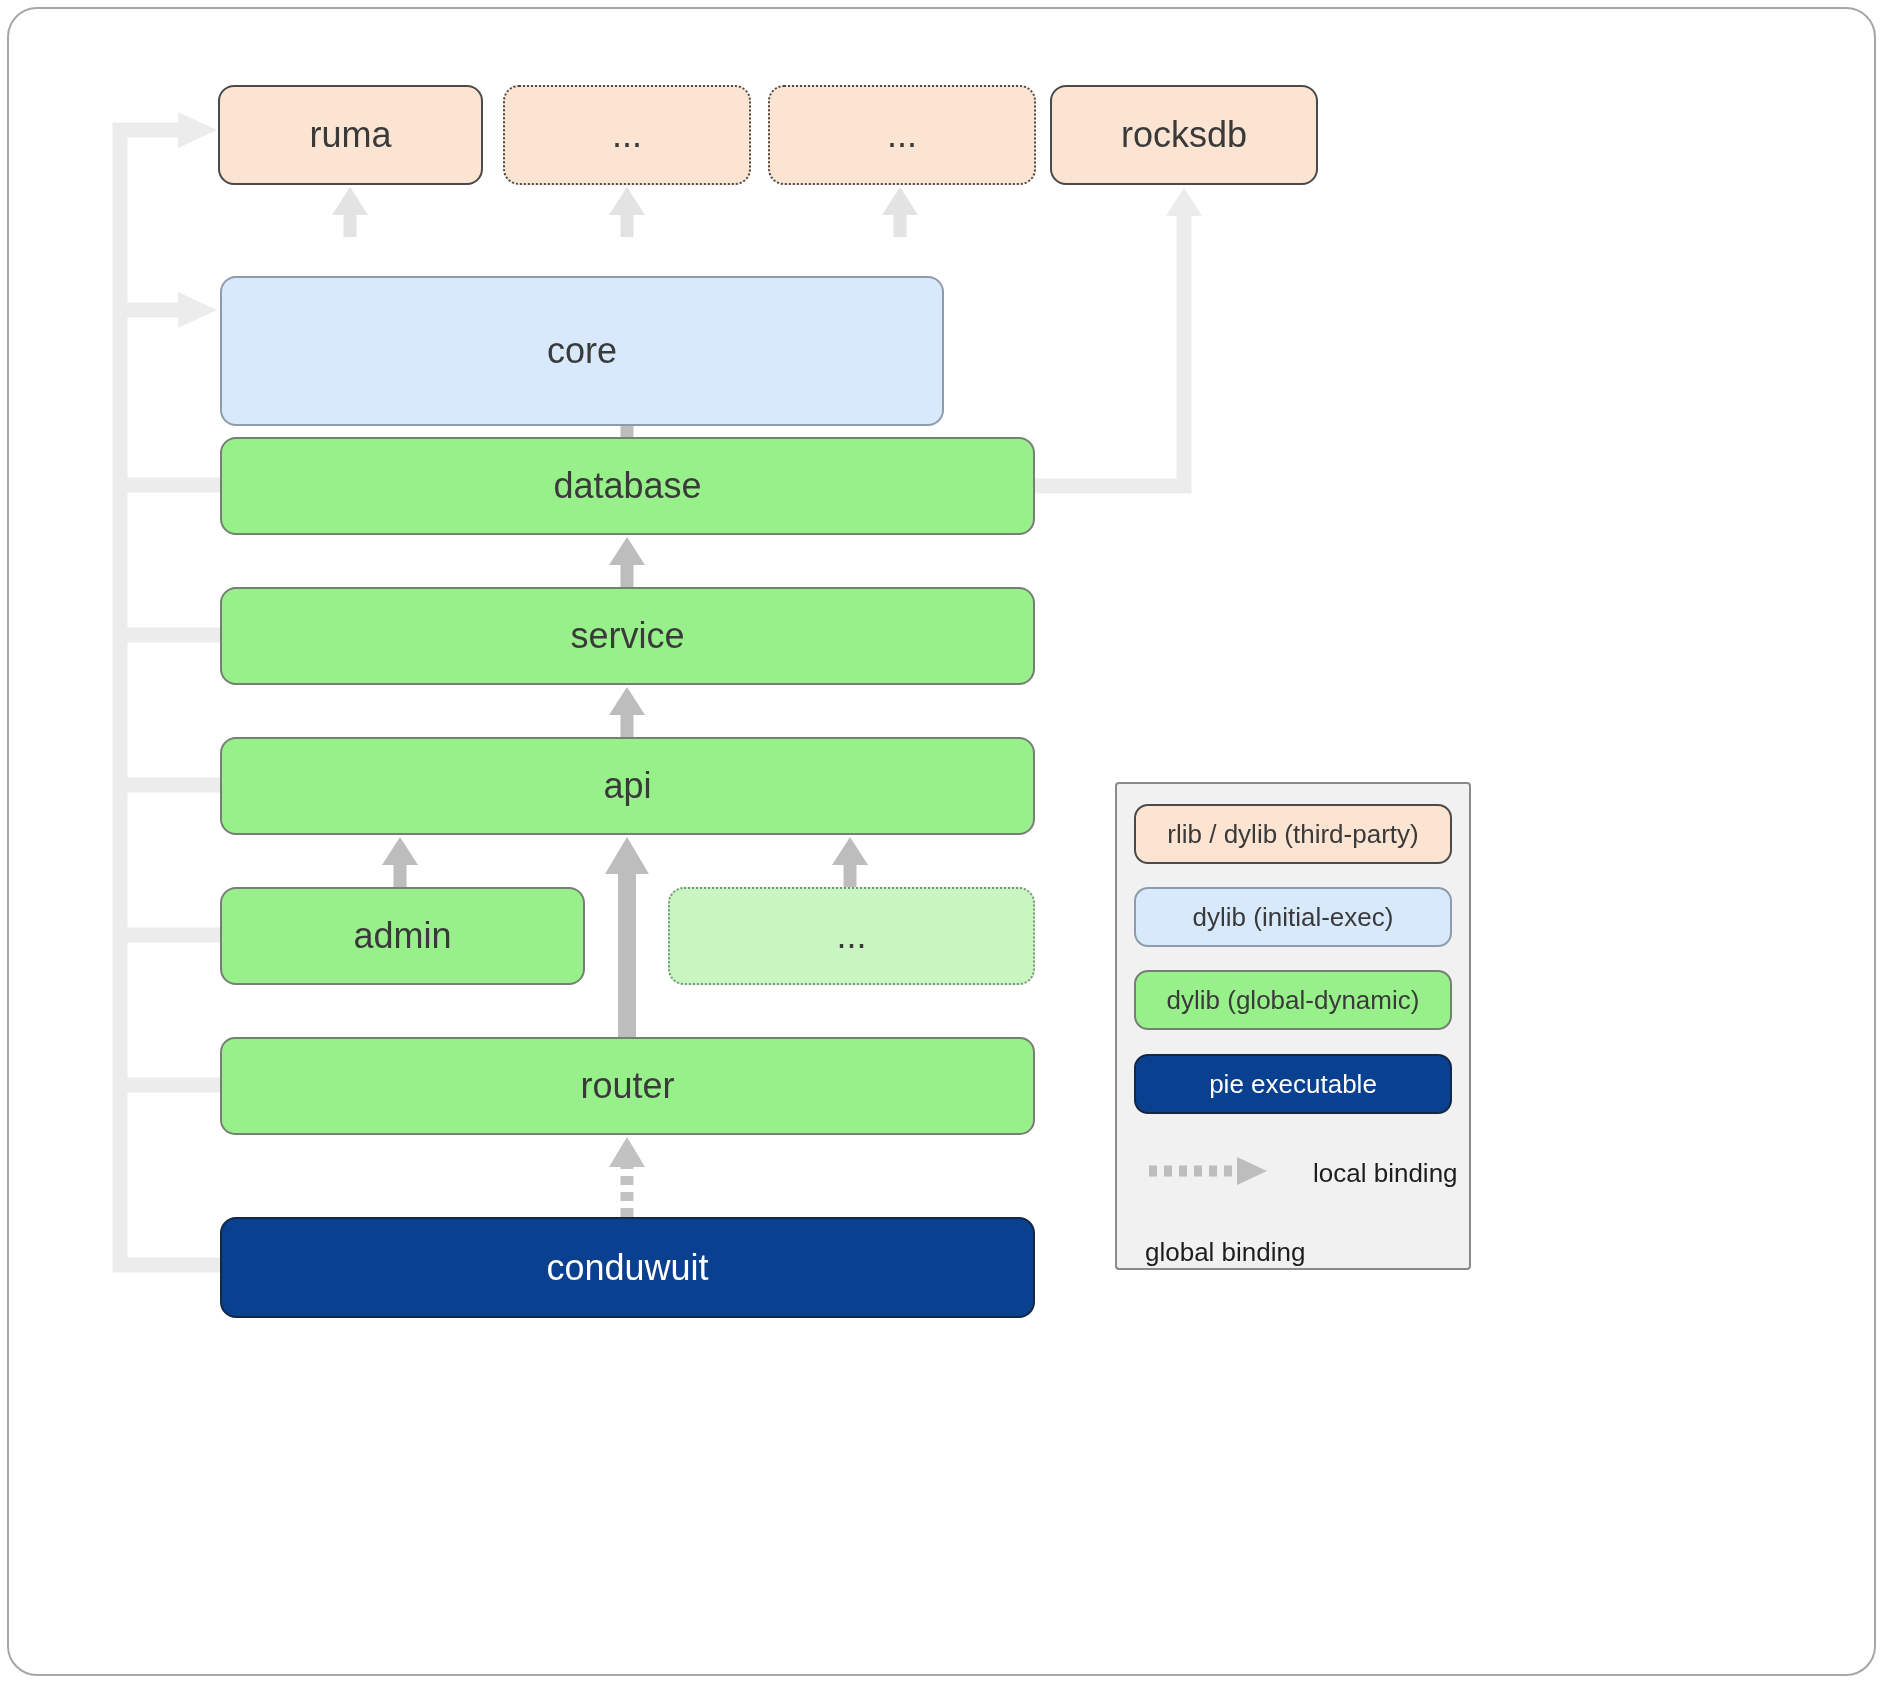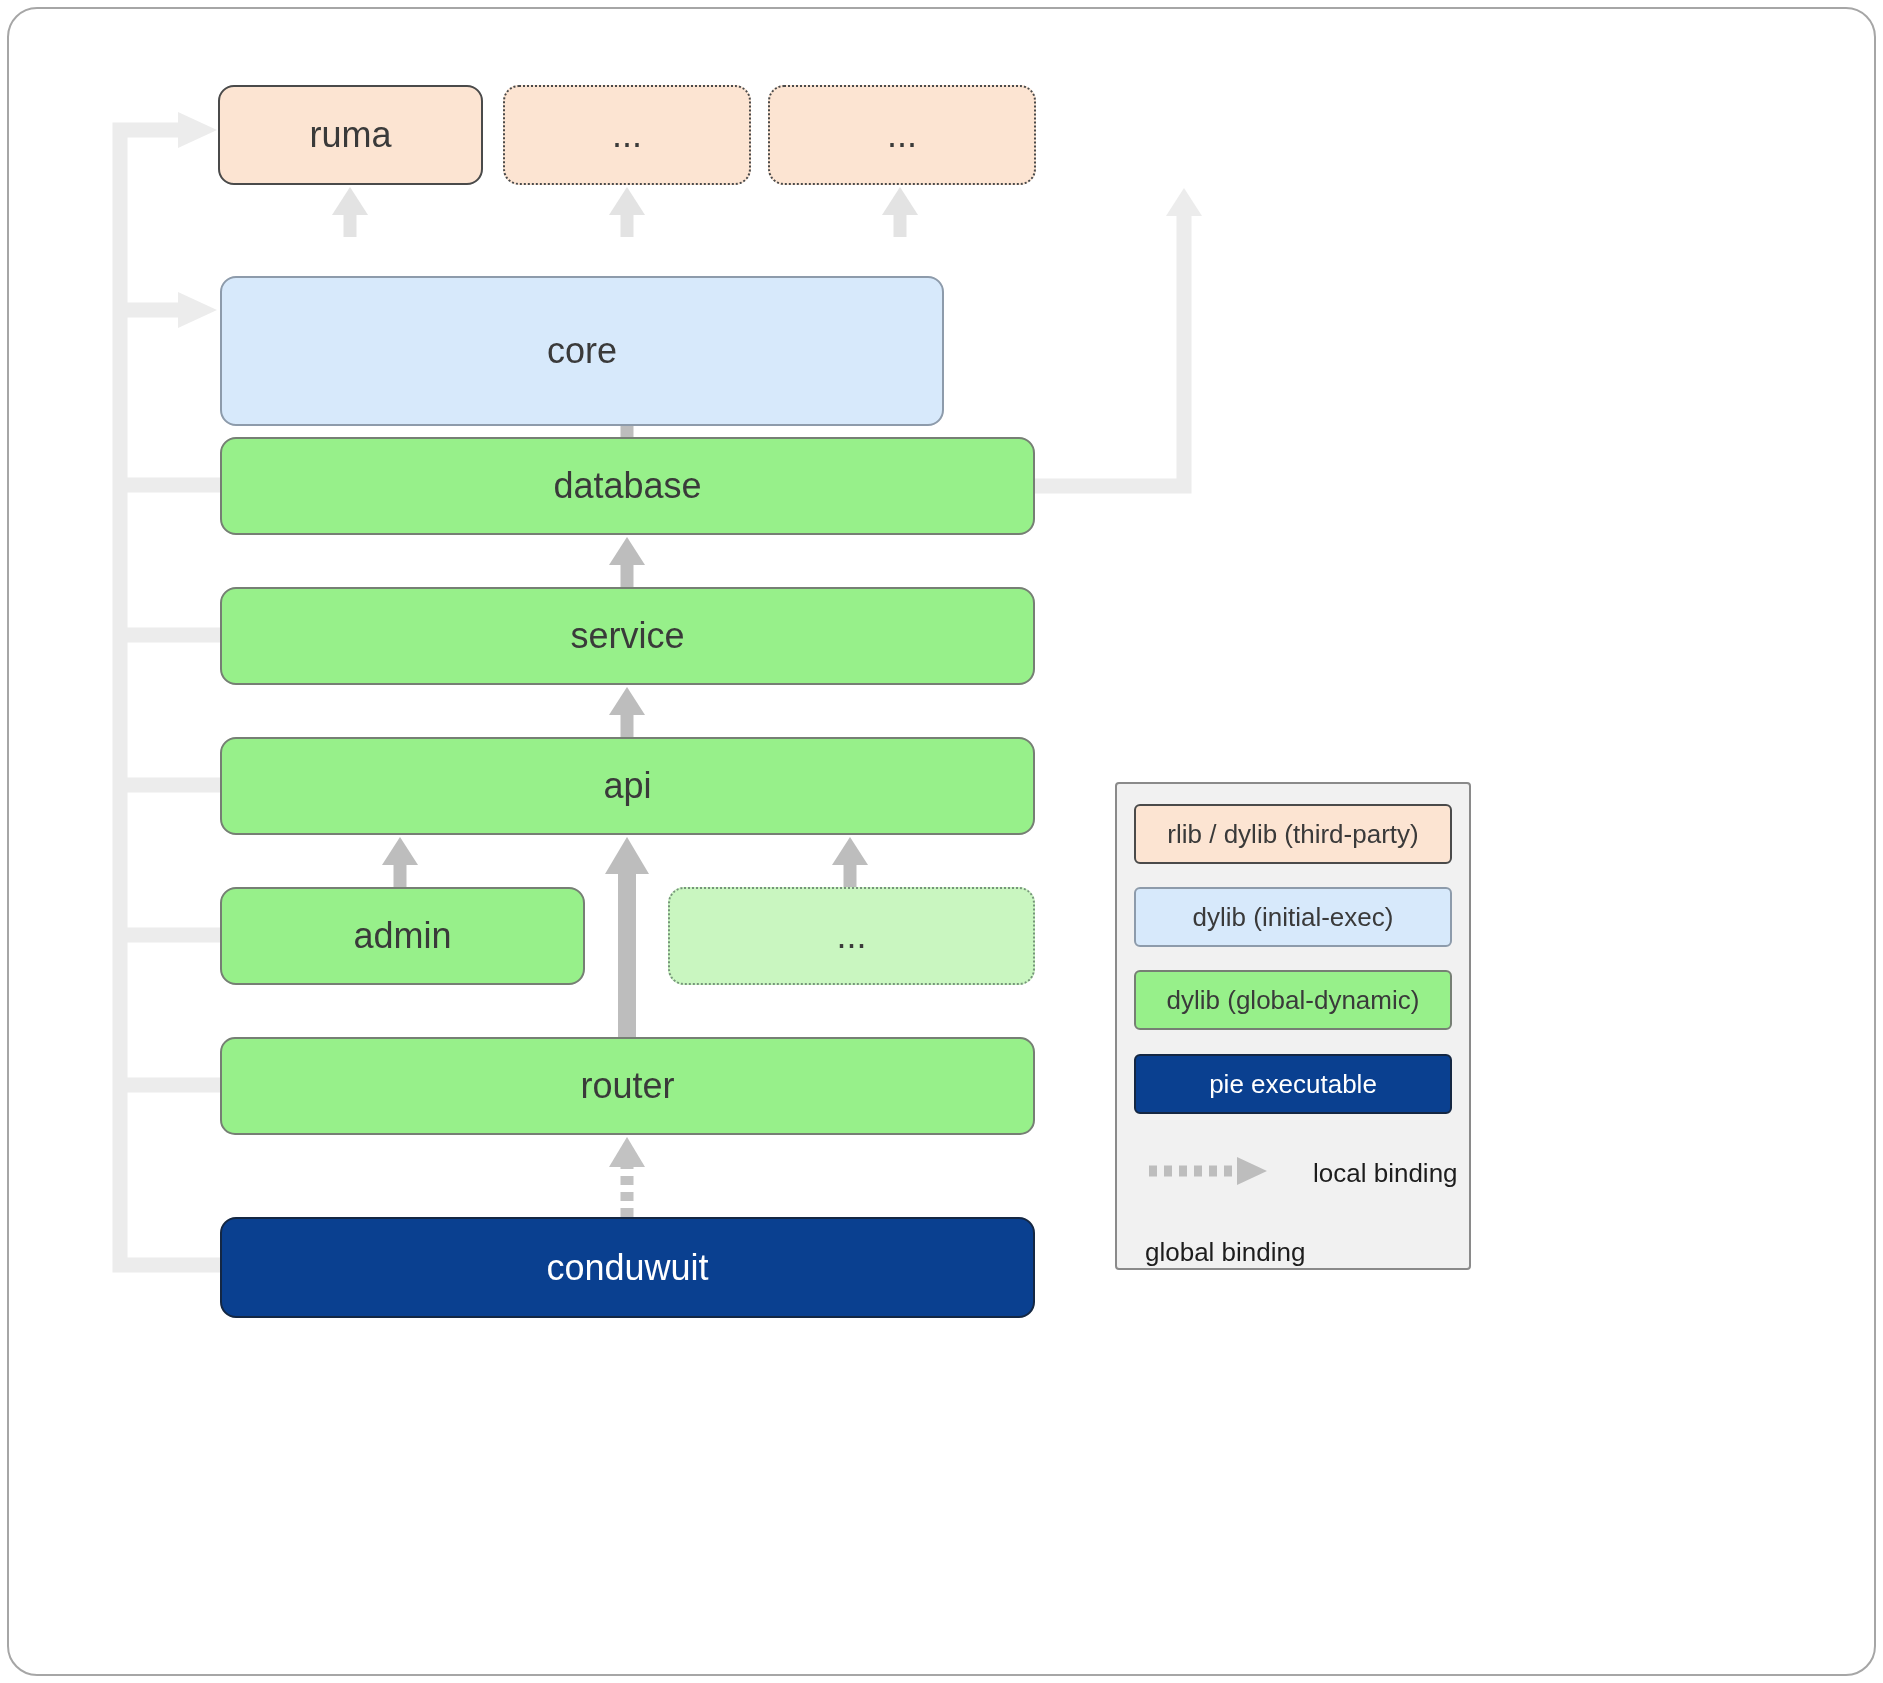--- a/index.html
+++ b/index.html
@@ -51,21 +51,21 @@
     position: absolute; left: 1115px; top: 782px;
     width: 356px; height: 488px;
     background: #f1f1f1;
     border: 2px solid #8a8a8a;
     border-radius: 4px;
     box-sizing: border-box;
   }
   .legend-item {
     position: absolute; left: 17px;
     width: 318px; height: 60px;
-    border-radius: 6px;
+    border-radius: 14px;
     display: flex; align-items: center; justify-content: center;
     font-size: 26px; color: #3a3a3a;
     box-sizing: border-box;
   }
   .li-0 { top: 20px; }
   .li-1 { top: 103px; }
   .li-2 { top: 186px; }
   .li-3 { top: 270px; color: #ffffff; }
 
   .binding-row {
@@ -151,20 +151,23 @@
 
   <div class="node peach n-ruma">
     <span>ruma</span>
   </div>
   <div class="node peach-dotted n-dots1">
     <span>...</span>
   </div>
   <div class="node peach-dotted n-dots2">
     <span>...</span>
   </div>
+  <div class="node peach n-rocksdb">
+    <span>rocksdb</span>
+  </div>
 
   <div class="node blue n-core">
     <span>core</span>
   </div>
 
   <div class="node green n-database">
     <span>database</span>
   </div>
   <div class="node green n-service">
     <span>service</span>

